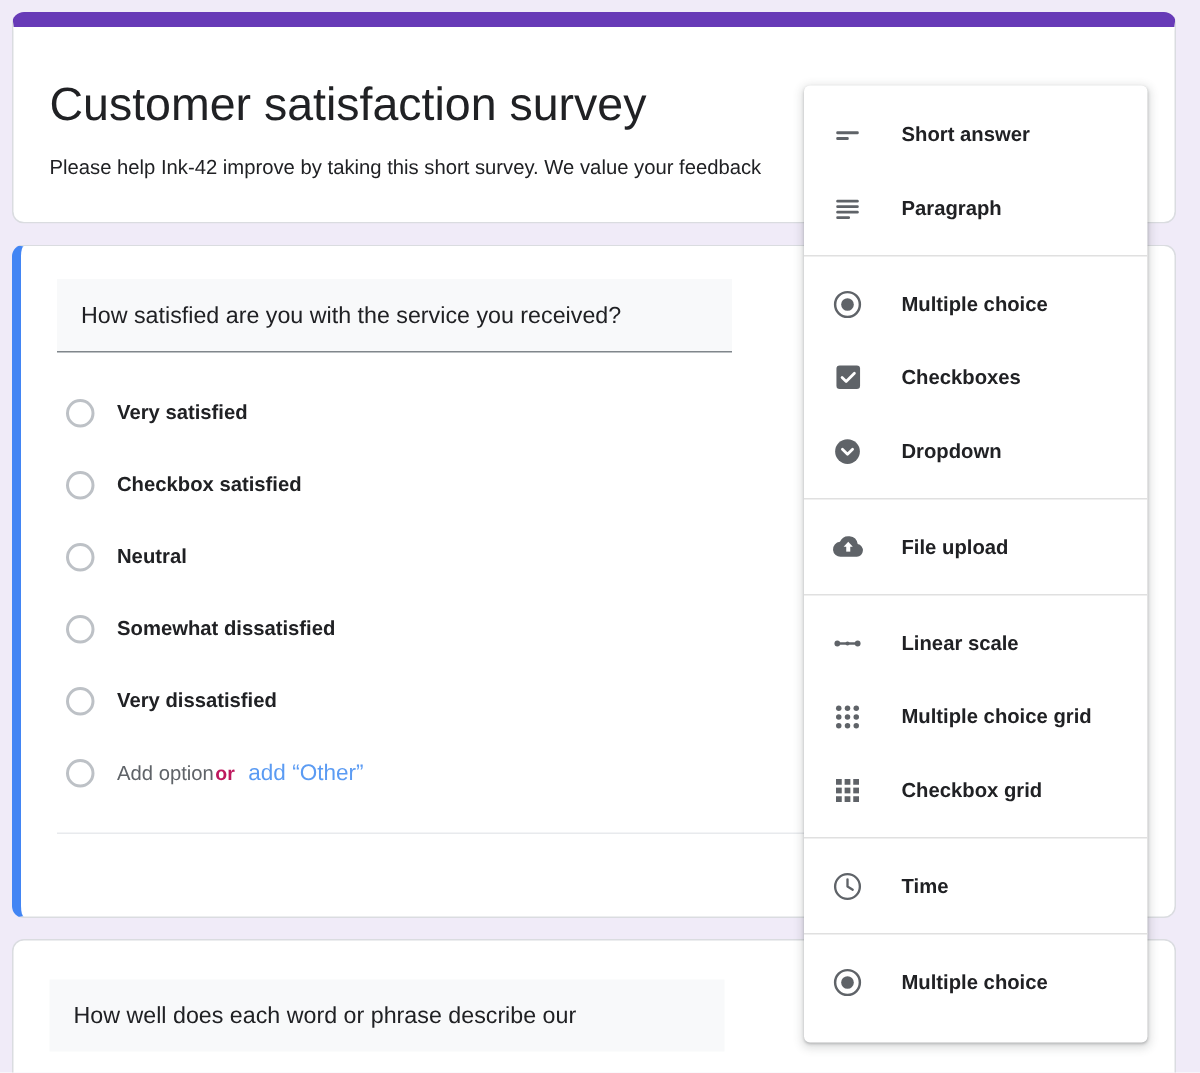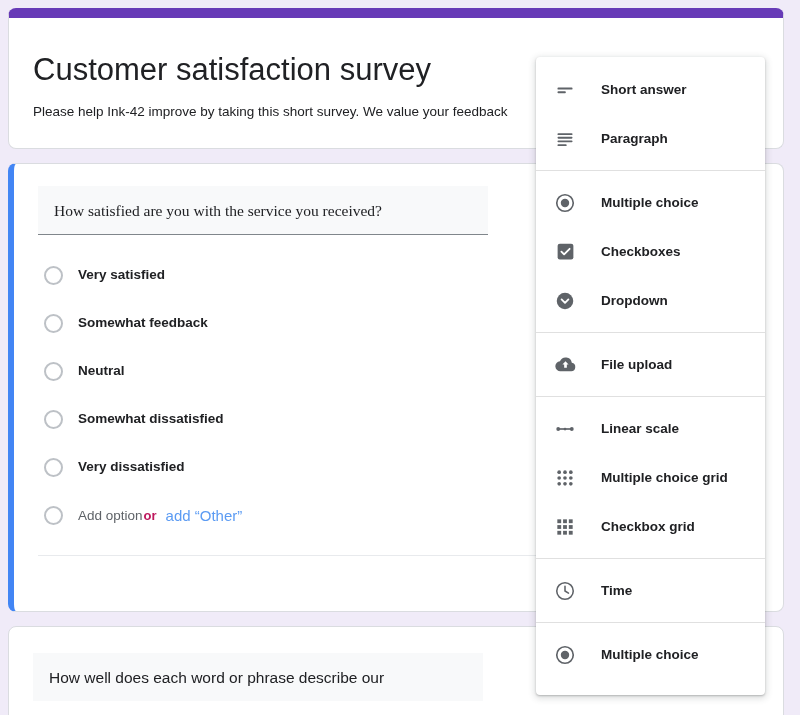--- a/index.html
+++ b/index.html
@@ -63,21 +63,20 @@
     margin-top: 14px;
     padding: 22px 24px 0 24px;
     border-left: 6px solid #4285f4;
     border-radius: 8px;
     overflow: hidden;
   }
 
   .q-title-row {
     display: flex;
     align-items: center;
-    font-family: Liberation Serif, serif;
   }
 
   .q-title-field {
     width: 450px;
     background: #f8f9fa;
     border-bottom: 1px solid #80868b;
     padding: 14px 16px 12px 16px;
     font-size: 15.5px;
     line-height: 22px;
     color: #202124;
@@ -232,21 +231,21 @@
 
     <div class="options">
 
       <div class="option-row">
         <span class="radio"></span>
         <span class="option-label">Very satisfied</span>
       </div>
 
       <div class="option-row">
         <span class="radio"></span>
-        <span class="option-label">Somewhat feedback</span>
+        <span class="option-label">Checkbox satisfied</span>
       </div>
 
       <div class="option-row">
         <span class="radio"></span>
         <span class="option-label">Neutral</span>
       </div>
 
       <div class="option-row">
         <span class="radio"></span>
         <span class="option-label">Somewhat dissatisfied</span>

